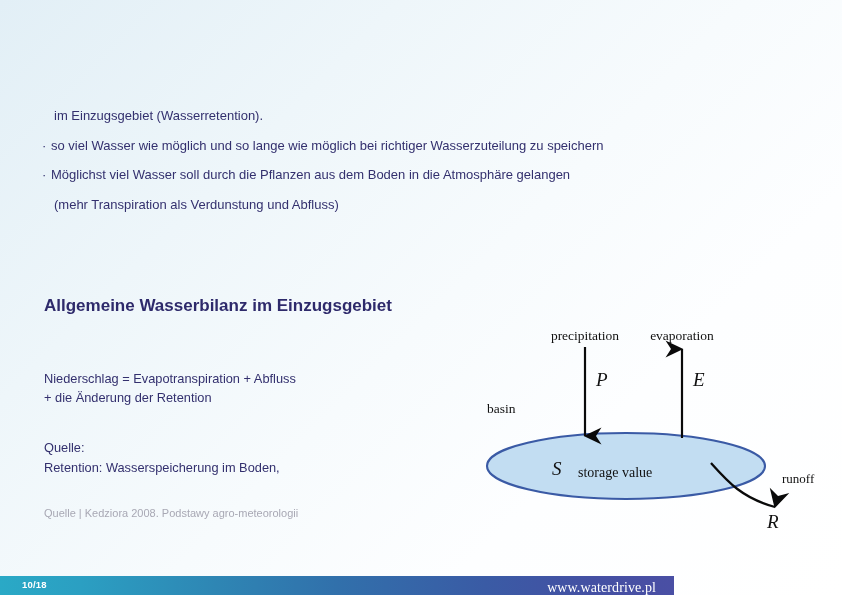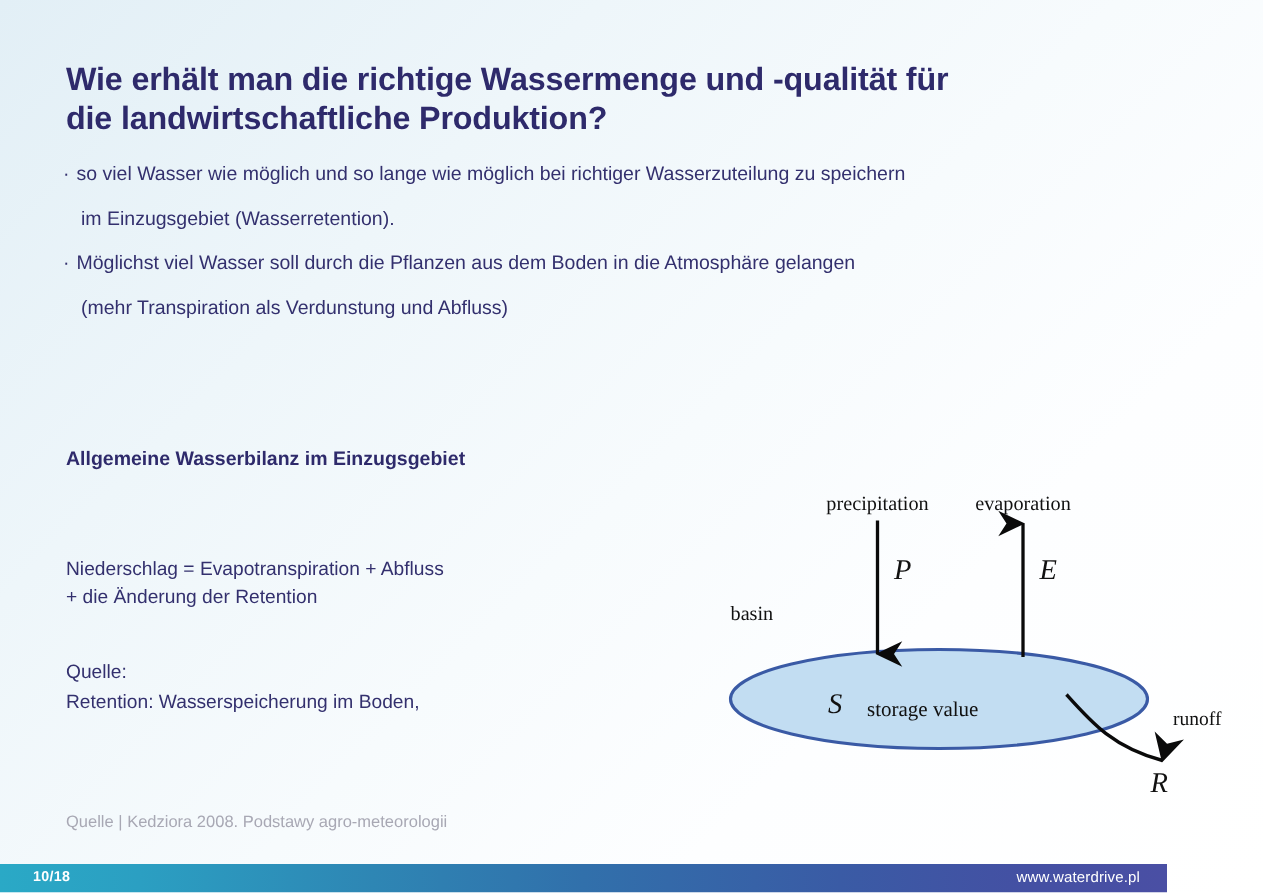--- a/index.html
+++ b/index.html
@@ -55,21 +55,21 @@
     width: 9px;
     color: #33306e;
   }
 
   
   .section-head {
     position: absolute;
     left: 44px;
     top: 293px;
     color: #2e2a6b;
-    font-size: 13px;
+    font-size: 17px;
     font-weight: bold;
     line-height: 25px;
   }
   .section-head .l2 { display: block; }
 
   .body-text {
     position: absolute;
     left: 44px;
     top: 370px;
     color: #33306e;
@@ -84,21 +84,21 @@
     top: 438px;
     color: #33306e;
     font-size: 12.8px;
     line-height: 19.5px;
   }
   .body-text2 .ln { display: block; }
 
   .source {
     position: absolute;
     left: 44px;
-    top: 541px;
+    top: 506px;
     color: #a8a8b4;
     font-size: 11px;
     line-height: 14px;
     text-align: right;
   }
 
   
   .diagram {
     position: absolute;
     left: 470px;
@@ -106,21 +106,21 @@
     width: 372px;
     height: 235px;
   }
   .diagram svg { display: block; }
 
   
   .footer {
     position: absolute;
     left: 0;
     bottom: 0;
-    width: 778px;
+    width: 674px;
     height: 19px;
     background: linear-gradient(to right,
       #2aa9c6 0%,
       #2b9fc2 12%,
       #2e86b4 32%,
       #3170ab 50%,
       #3a5ba5 72%,
       #4450a3 88%,
       #4a4fa4 100%);
   }
@@ -131,44 +131,41 @@
     color: #ffffff;
     font-size: 9.5px;
     font-weight: bold;
     letter-spacing: 0.2px;
   }
   .footer-right {
     position: absolute;
     right: 18px;
     top: 4px;
     color: #ffffff;
-    font-size: 10px;
+    font-size: 14px;
     letter-spacing: 0.1px;
+    font-family: Liberation Serif, serif;
   }
 
   .ser { font-family: "Liberation Serif", serif; }
 </style>
 </head>
 <body>
 
 <div class="slide">
 
-  <div class="title">
-    <span class="line">Wie erhält man die richtige Wassermenge und -qualität für</span>
-    <span class="line">die landwirtschaftliche Produktion?</span>
-  </div>
 
   <div class="bullets">
+
+    <div class="bullet-row sub">
+      <span>im Einzugsgebiet (Wasserretention).</span>
+    </div>
 
     <div class="bullet-row">
       <span class="bullet-mark">·</span><span>so viel Wasser wie möglich und so lange wie möglich bei richtiger Wasserzuteilung zu speichern</span>
-    </div>
-
-    <div class="bullet-row sub">
-      <span>im Einzugsgebiet (Wasserretention).</span>
     </div>
 
     <div class="bullet-row">
       <span class="bullet-mark">·</span><span>Möglichst viel Wasser soll durch die Pflanzen aus dem Boden in die Atmosphäre gelangen</span>
     </div>
 
     <div class="bullet-row sub">
       <span>(mehr Transpiration als Verdunstung und Abfluss)</span>
     </div>
 

